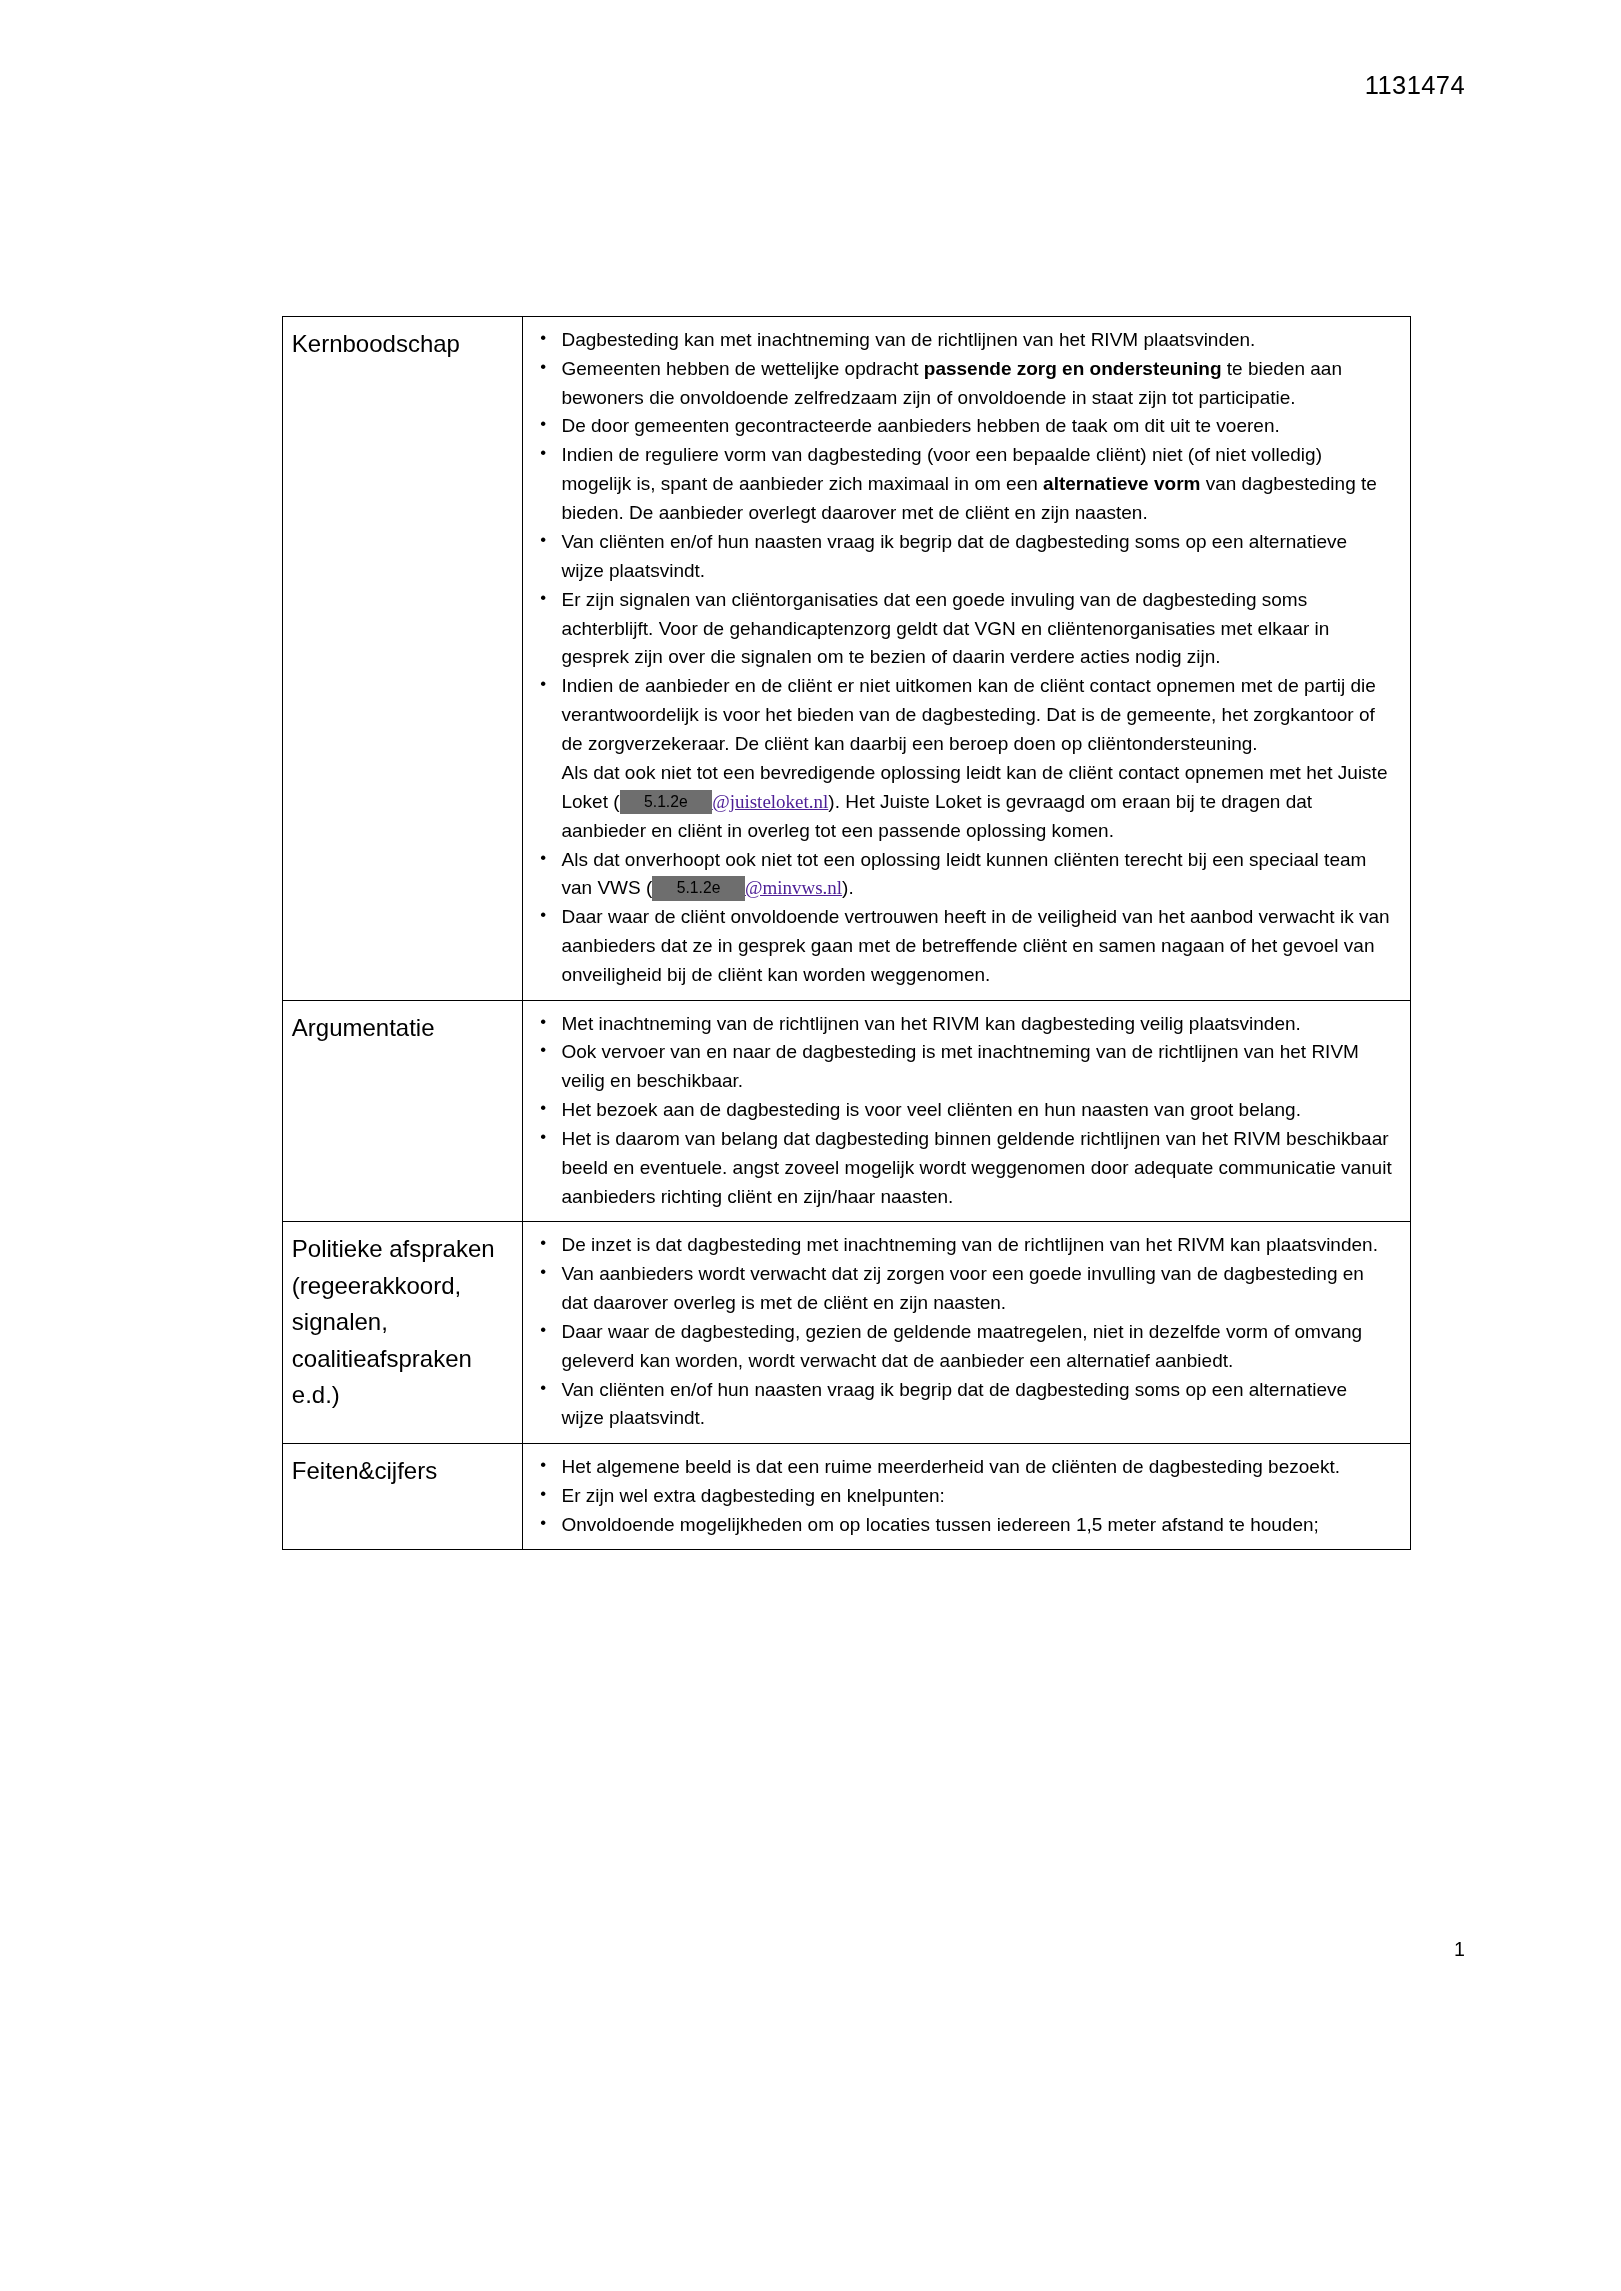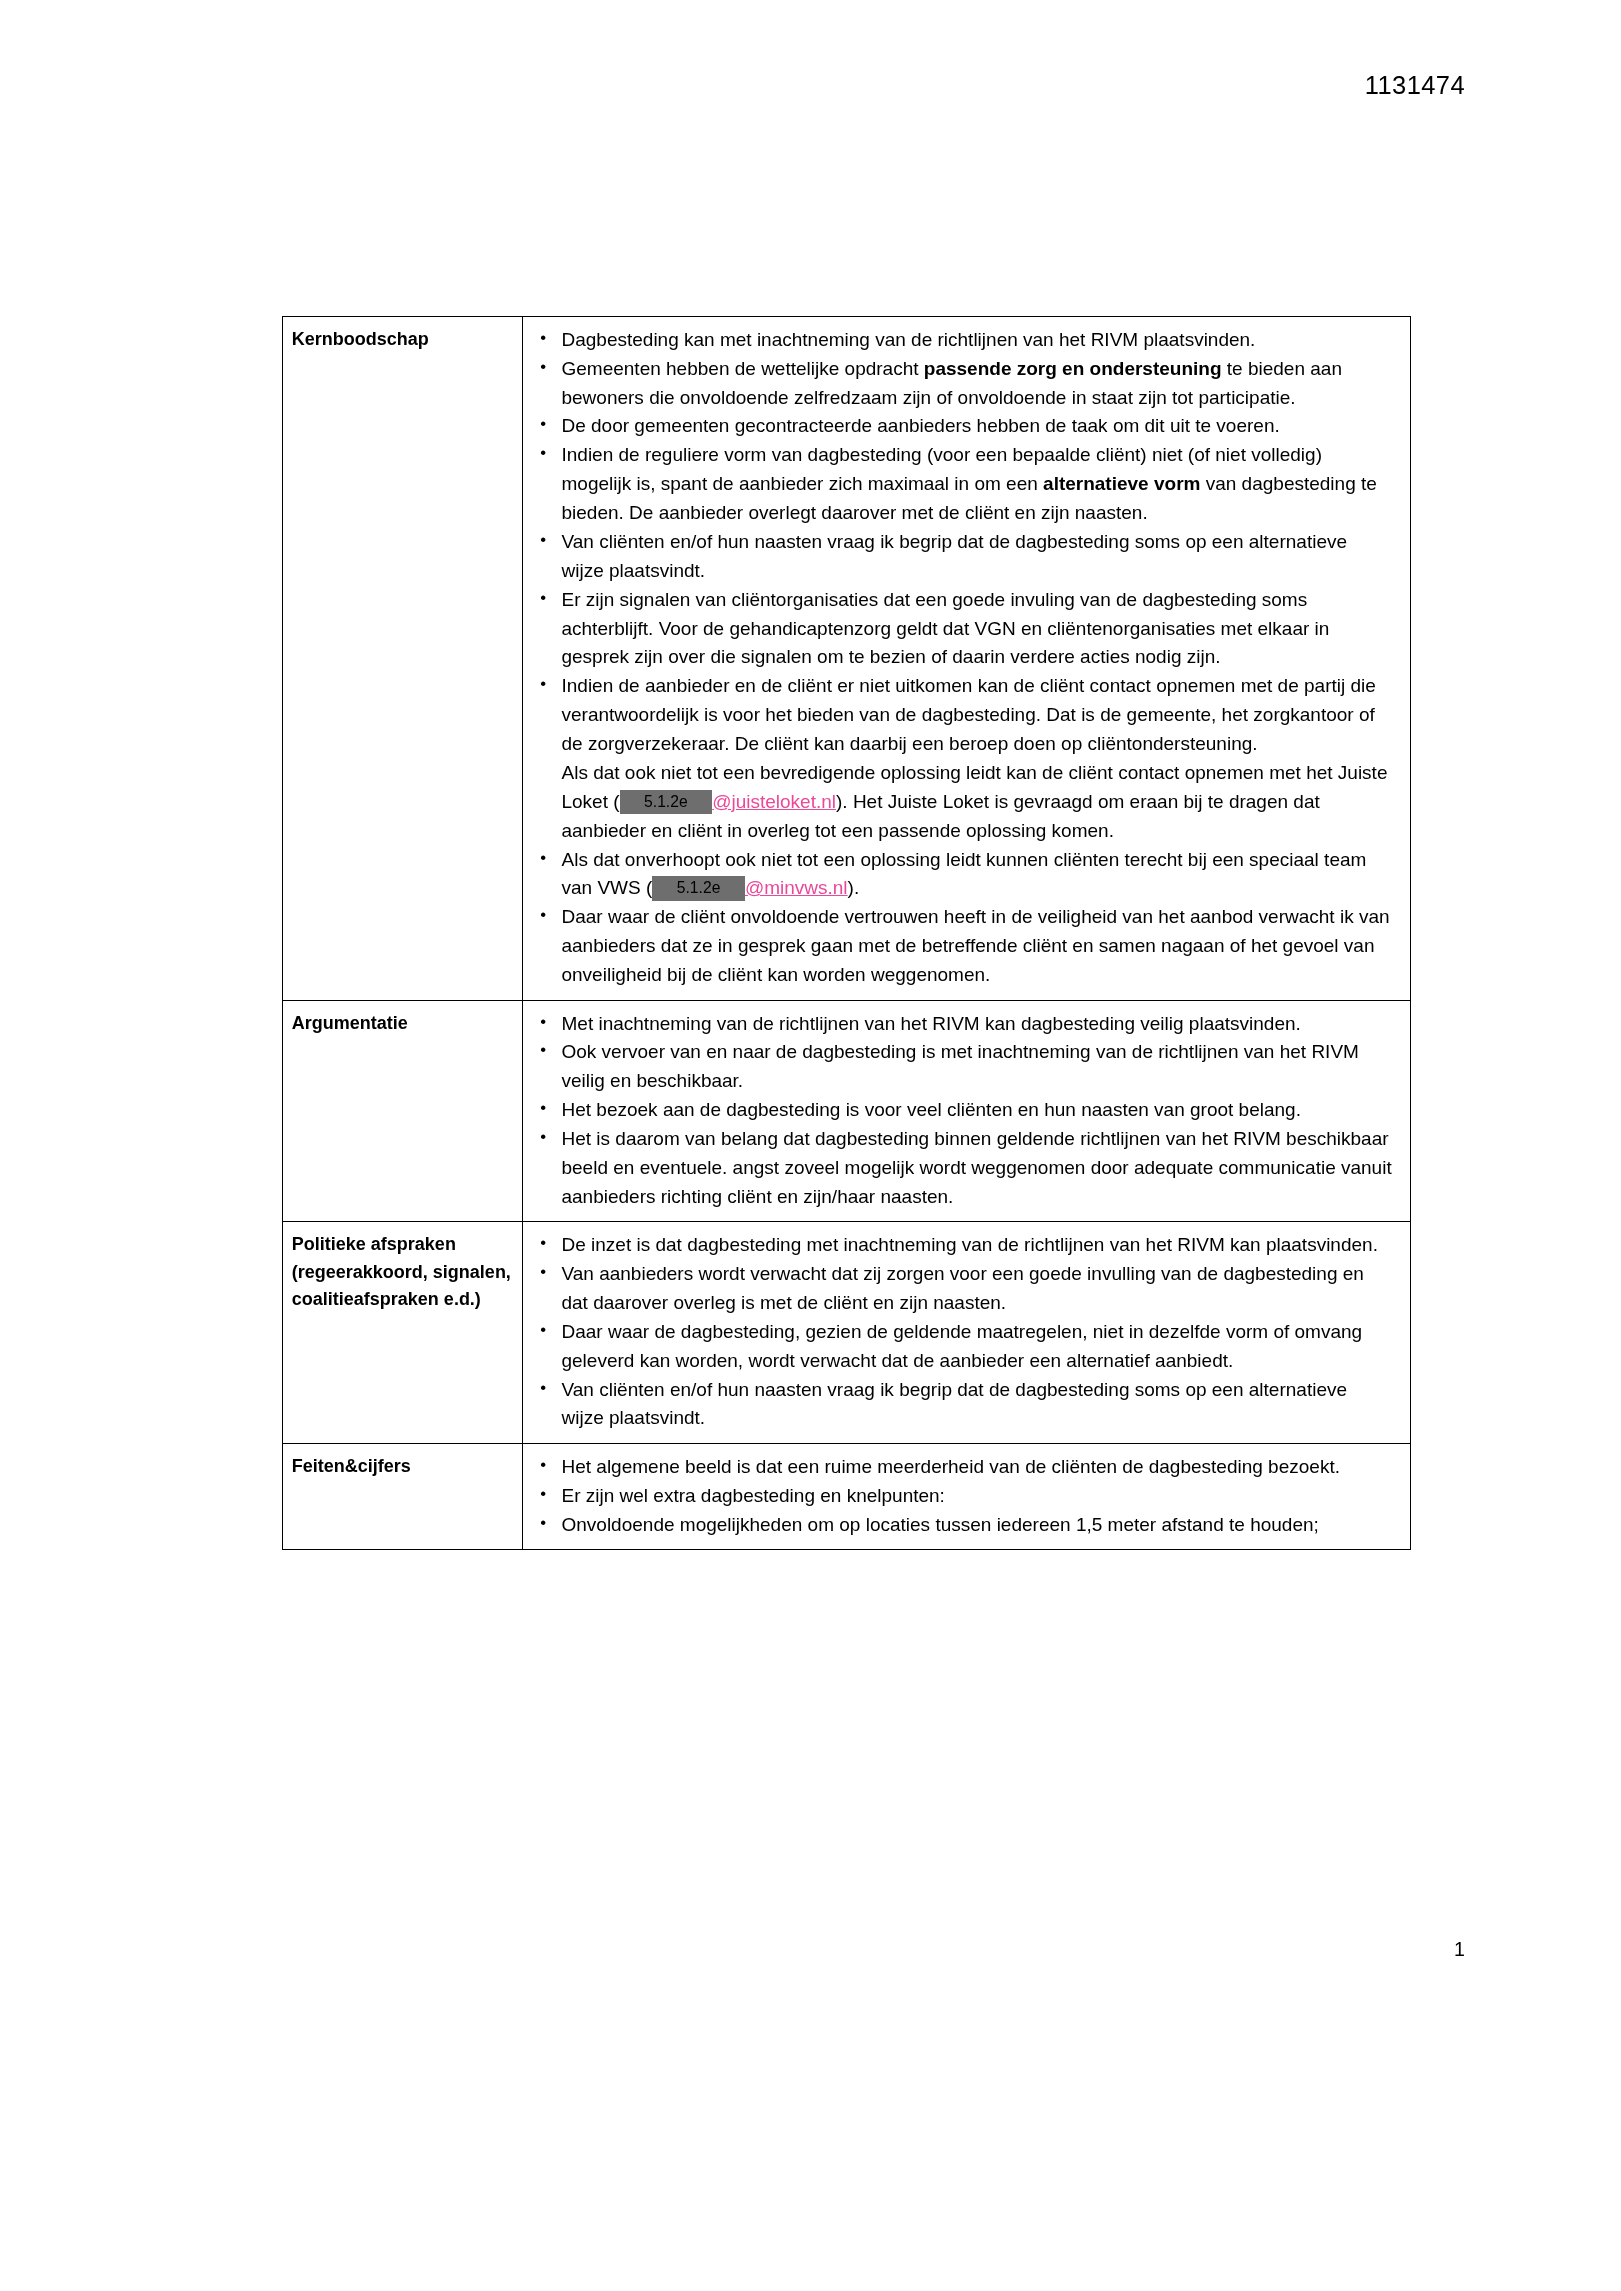--- a/index.html
+++ b/index.html
@@ -51,24 +51,23 @@
     padding: 0;
   }
   .cell-head {
     font-weight: bold;
     font-size: 19px;
     padding: 5.9px 0 5.9px 8.8px !important;
     line-height: 1.28;
   }
   .cell-label {
     width: 222px;
-    font-size: 18px;
+    font-size: 24px;
     line-height: 1.52;
     padding: 8.8px 7.8px 9.8px 8.8px !important;
-    font-weight: bold;
   }
   .cell-body {
     font-size: 19px;
     line-height: 1.52;
     padding: 8.8px 15.7px 9.8px 3.9px !important;
     margin-left: 32px;
   }
   ul.bullets {
     list-style: none;
     margin: 0;
@@ -83,22 +82,23 @@
   ul.bullets > li::before {
     content: "\2022";
     position: absolute;
     left: 13.7px;
     top: -1px;
     font-size: 16.7px;
     line-height: inherit;
   }
   b.strong { font-weight: bold; }
   a.maillink {
-    color: #ec4899;
+    color: #4c1d95;
     text-decoration: underline;
+    font-family: Liberation Serif, serif;
   }
   .redact {
     display: inline-block;
     background: #6e6e6e;
     color: #000000;
     font-size: 15.7px;
     line-height: 1.35;
     padding: 1px 9.8px 2px 9.8px;
     min-width: 73px;
     text-align: center;

